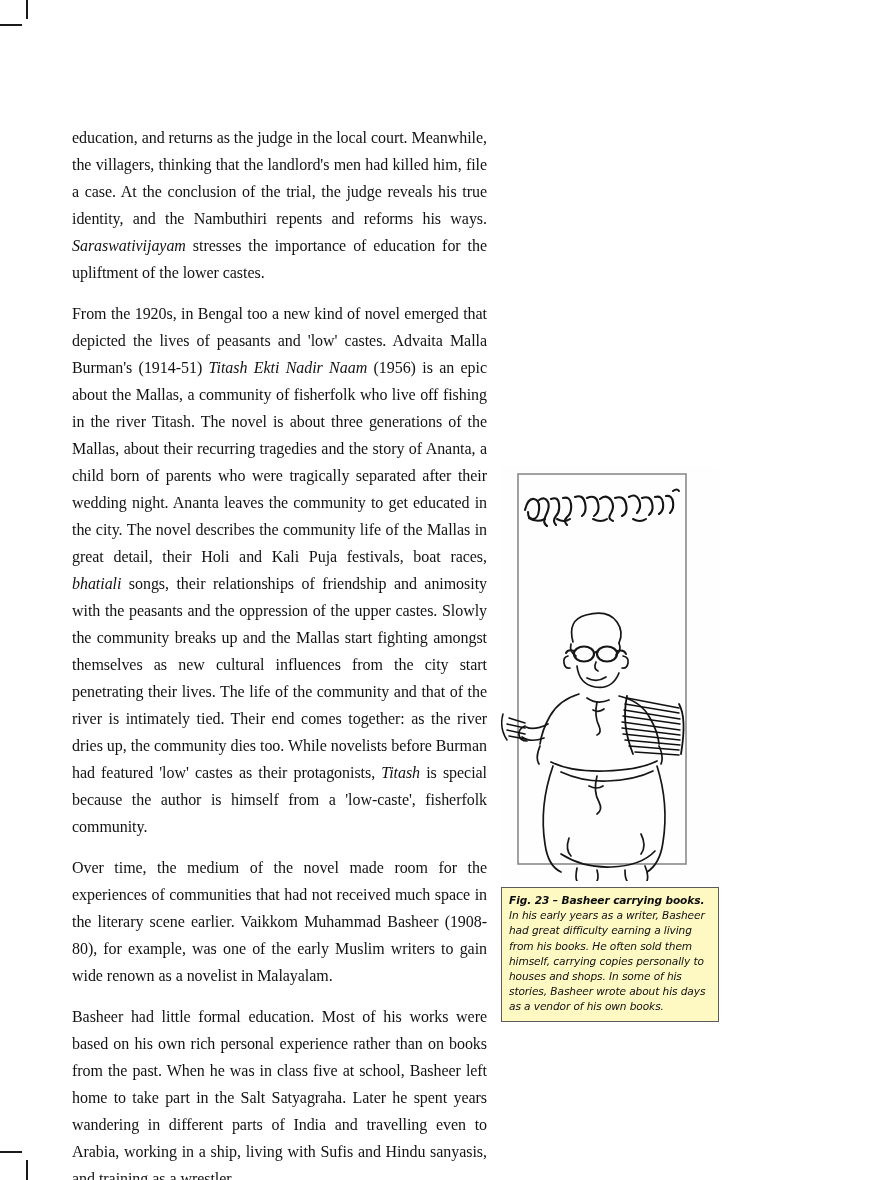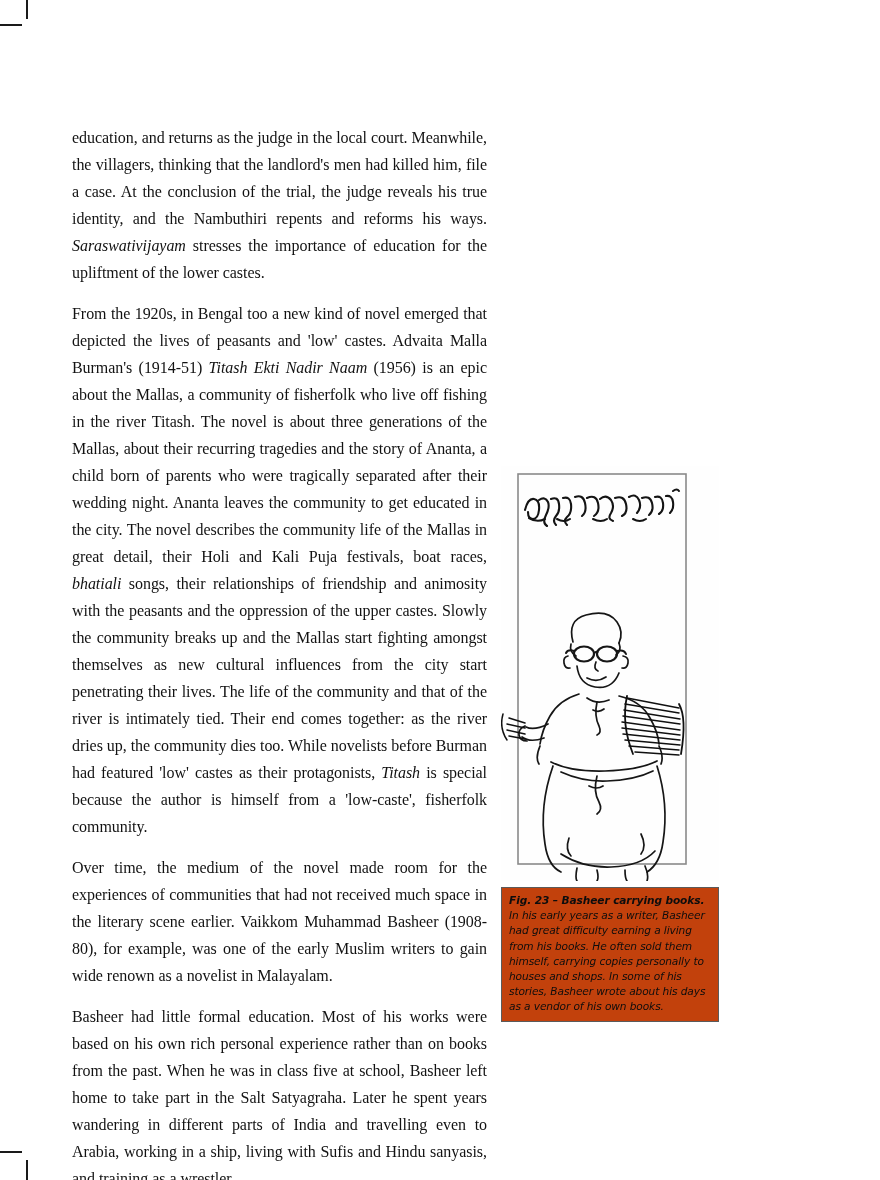--- a/index.html
+++ b/index.html
@@ -69,21 +69,21 @@
     background: #fdfdfd;
     overflow: hidden;
   }
   .figure-art svg { display: block; }
 
   .caption-box {
     box-sizing: border-box;
     width: 218px;
     margin-top: 6px;
     border: 1.6px solid #5b5b5b;
-    background: #c2410c;
+    background: #fef9c3;
     padding: 5px 7px 6px 7px;
   }
   .caption-text {
     font-family: "DejaVu Sans", "Liberation Sans", sans-serif;
     font-style: italic;
     font-size: 10.6px;
     line-height: 15.2px;
     color: #0d0d0d;
     margin: 0;
     letter-spacing: -0.1px;

